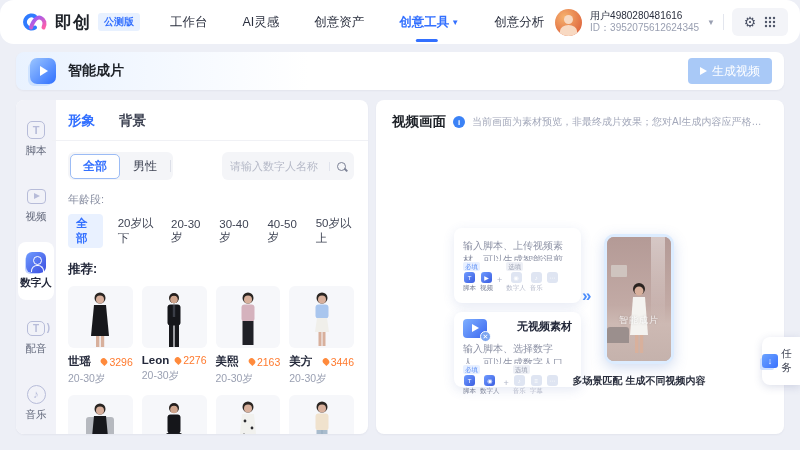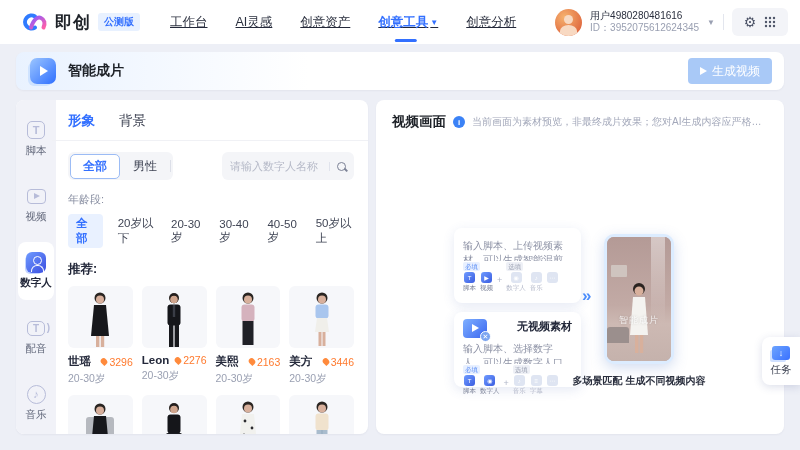--- a/index.html
+++ b/index.html
@@ -3,25 +3,25 @@
 <meta charset="utf-8">
 <style>
   * { margin:0; padding:0; box-sizing:border-box; }
   html,body { width:800px; height:450px; }
   body {
     font-family:"Liberation Sans","DejaVu Sans",sans-serif;
     background:#edeff6; position:relative; overflow:hidden; color:#23283a;
   }
 
   
-  .topbar { position:absolute; left:0; top:0; width:800px; height:44px; background:#fff; display:flex; align-items:center; }
+  .topbar { position:absolute; left:0; top:0; width:800px; height:44px; background:#fff; display:flex; align-items:center;border-radius:14px; }
   .brand-wrap { display:flex; align-items:center; margin-left:18px; gap:7px; }
   .brand-name { font-size:17px; font-weight:bold; color:#1f2329; letter-spacing:1px; }
   .beta-badge { font-size:10px; color:#3370ff; background:#e8f1ff; border-radius:3px; padding:2px 6px; font-weight:bold; }
-  .nav { display:flex; align-items:center; gap:28px; margin-left:30px;text-decoration:underline; }
+  .nav { display:flex; align-items:center; gap:35px; margin-left:30px; }
   .nav-item { font-size:12.5px; color:#2a2f3e; cursor:pointer; position:relative; padding:6px 0; }
   .nav-item.active { color:#3370ff; font-weight:bold; }
   .nav-item.active::after { content:""; position:absolute; left:50%; transform:translateX(-60%); bottom:-5px; width:22px; height:3px; border-radius:2px; background:#3370ff; }
   .nav-caret { font-size:8px; color:#3370ff; margin-left:2px; vertical-align:1px; }
   .top-right { position:absolute; right:12px; top:0; height:44px; display:flex; align-items:center; gap:8px; }
   .avatar { width:27px; height:27px; border-radius:50%; background:radial-gradient(circle at 35% 30%, #f6b26e, #e06b41 75%); position:relative; overflow:hidden; }
   .avatar::before { content:""; position:absolute; left:9px; top:6px; width:9px; height:9px; border-radius:50%; background:#f8d9c2; }
   .avatar::after { content:""; position:absolute; left:5px; top:16px; width:17px; height:12px; border-radius:50% 50% 0 0; background:#f8d9c2; }
   .user-col { display:flex; flex-direction:column; line-height:1.25; }
   .user-name { font-size:10px; color:#2a2f3e; }
@@ -52,21 +52,21 @@
   .ric-video::after { content:""; position:absolute; left:6px; top:3.2px; border-left:6px solid #b7bcd9; border-top:3.5px solid transparent; border-bottom:3.5px solid transparent; }
   .ric-human { width:21px; height:21px; border-radius:6px; background:linear-gradient(135deg,#6f9bff,#3b4de0); position:relative; box-shadow:-2px 2px 0 -1px #c3d4ff; }
   .ric-human::before { content:""; position:absolute; left:7px; top:4px; width:7px; height:7px; border-radius:50%; border:1.6px solid #fff; }
   .ric-human::after { content:""; position:absolute; left:5px; top:13px; width:11px; height:6px; border-radius:6px 6px 0 0; border:1.6px solid #fff; border-bottom:none; }
   .ric-voice { width:18px; height:15px; border:1.6px solid #b7bcd9; border-radius:5px; color:#b7bcd9; font-size:10px; font-weight:bold; display:flex; align-items:center; justify-content:center; position:relative; }
   .ric-voice::after { content:")"; position:absolute; right:-6px; top:0; color:#b7bcd9; font-size:10px; }
   .ric-music { width:19px; height:19px; border:1.6px solid #b7bcd9; border-radius:50%; color:#b7bcd9; font-size:11px; display:flex; align-items:center; justify-content:center; }
 
   .lp-content { position:absolute; left:40px; right:0; top:0; bottom:0; padding:12px 14px 0 12px; }
   .tabs { display:flex; gap:24px; align-items:center; }
-  .tab { font-size:13.5px; color:#3f4454; cursor:pointer; }
+  .tab { font-size:13.5px; color:#3f4454; cursor:pointer;font-weight:bold; }
   .tab.active { color:#3370ff; font-weight:bold; }
   .tab-divider { height:1px; background:#f0f1f5; margin:10px -14px 0 -16px; }
   .filter-row { display:flex; align-items:center; margin-top:11px; justify-content:space-between; }
   .segmented { display:flex; align-items:center; background:#f4f5f8; border-radius:6px; padding:2px; height:28px; }
   .seg { font-size:12px; color:#3f4454; padding:4px 13px; cursor:pointer; position:relative; }
   .seg.active { background:#fff; border:1px solid #9cbcf5; color:#3370ff; font-weight:bold; border-radius:5px; padding:3px 12px; }
   .seg-sep { width:1px; height:12px; background:#dcdfe8; }
   .search-box { width:132px; height:28px; background:#f4f5f8; border-radius:6px; display:flex; align-items:center; padding:0 8px; }
   .search-box input { flex:1; min-width:0; border:none; background:transparent; outline:none; font-size:11px; color:#3f4454; font-family:inherit; }
   .search-box input::placeholder { color:#b6bac8; }
@@ -123,21 +123,21 @@
   .phone { position:absolute; left:228px; top:134px; width:70px; height:130px; border-radius:10px; background:#b49a96; border:3px solid #dcecff; box-shadow:0 4px 14px rgba(80,120,200,.25); overflow:hidden; }
   .phone .wall { position:absolute; inset:0; background:linear-gradient(180deg,#b49a96 0%,#c2aaa5 55%,#cdb9b3 70%,#c5b2ac 100%); }
   .phone .lightstrip { position:absolute; right:6px; top:0; width:14px; height:70%; background:linear-gradient(180deg,rgba(255,255,255,.45),rgba(255,255,255,0)); }
   .phone .sofa { position:absolute; left:0; bottom:18px; width:22px; height:16px; background:#9b8f8d; border-radius:3px 3px 0 0; }
   .phone .frame-art { position:absolute; left:4px; top:28px; width:16px; height:12px; background:#cfc4bf; border-radius:1px; }
   .phone-person { position:absolute; left:50%; transform:translateX(-50%); bottom:6px; }
   .wm { position:absolute; left:0; right:0; bottom:34px; text-align:center; font-size:9px; color:rgba(255,255,255,.8); text-shadow:0 0 3px rgba(0,0,0,.18); letter-spacing:1px; }
   .phone-caption { position:absolute; left:178px; top:274px; width:170px; text-align:center; font-size:10px; font-weight:bold; color:#2a2f3e; }
 
   
-  .task-float { position:absolute; right:0; top:337px; width:38px; height:48px; background:#fff; border-radius:8px 0 0 8px; box-shadow:0 2px 8px rgba(60,80,140,.18); display:flex; flex-direction:column; align-items:center; justify-content:center; gap:3px; cursor:pointer; }
+  .task-float { position:absolute; right:0; top:337px; width:38px; height:48px; background:#fff; border-radius:8px 0 0 8px; box-shadow:0 2px 8px rgba(60,80,140,.18); display:flex; align-items:center; justify-content:center; gap:3px; cursor:pointer; }
   .task-icon { width:18px; height:14px; border-radius:3px; background:linear-gradient(135deg,#6ca4ff,#3a71ff); position:relative; box-shadow:-3px 3px 0 -1px #cfe0ff; }
   .task-icon::after { content:"↓"; position:absolute; inset:0; color:#fff; font-size:9px; display:flex; align-items:center; justify-content:center; }
   .task-label { font-size:10.5px; color:#3f4454; }
 
   svg { display:block; }
 </style>
 </head>
 <body>
 
 <div class="topbar">

